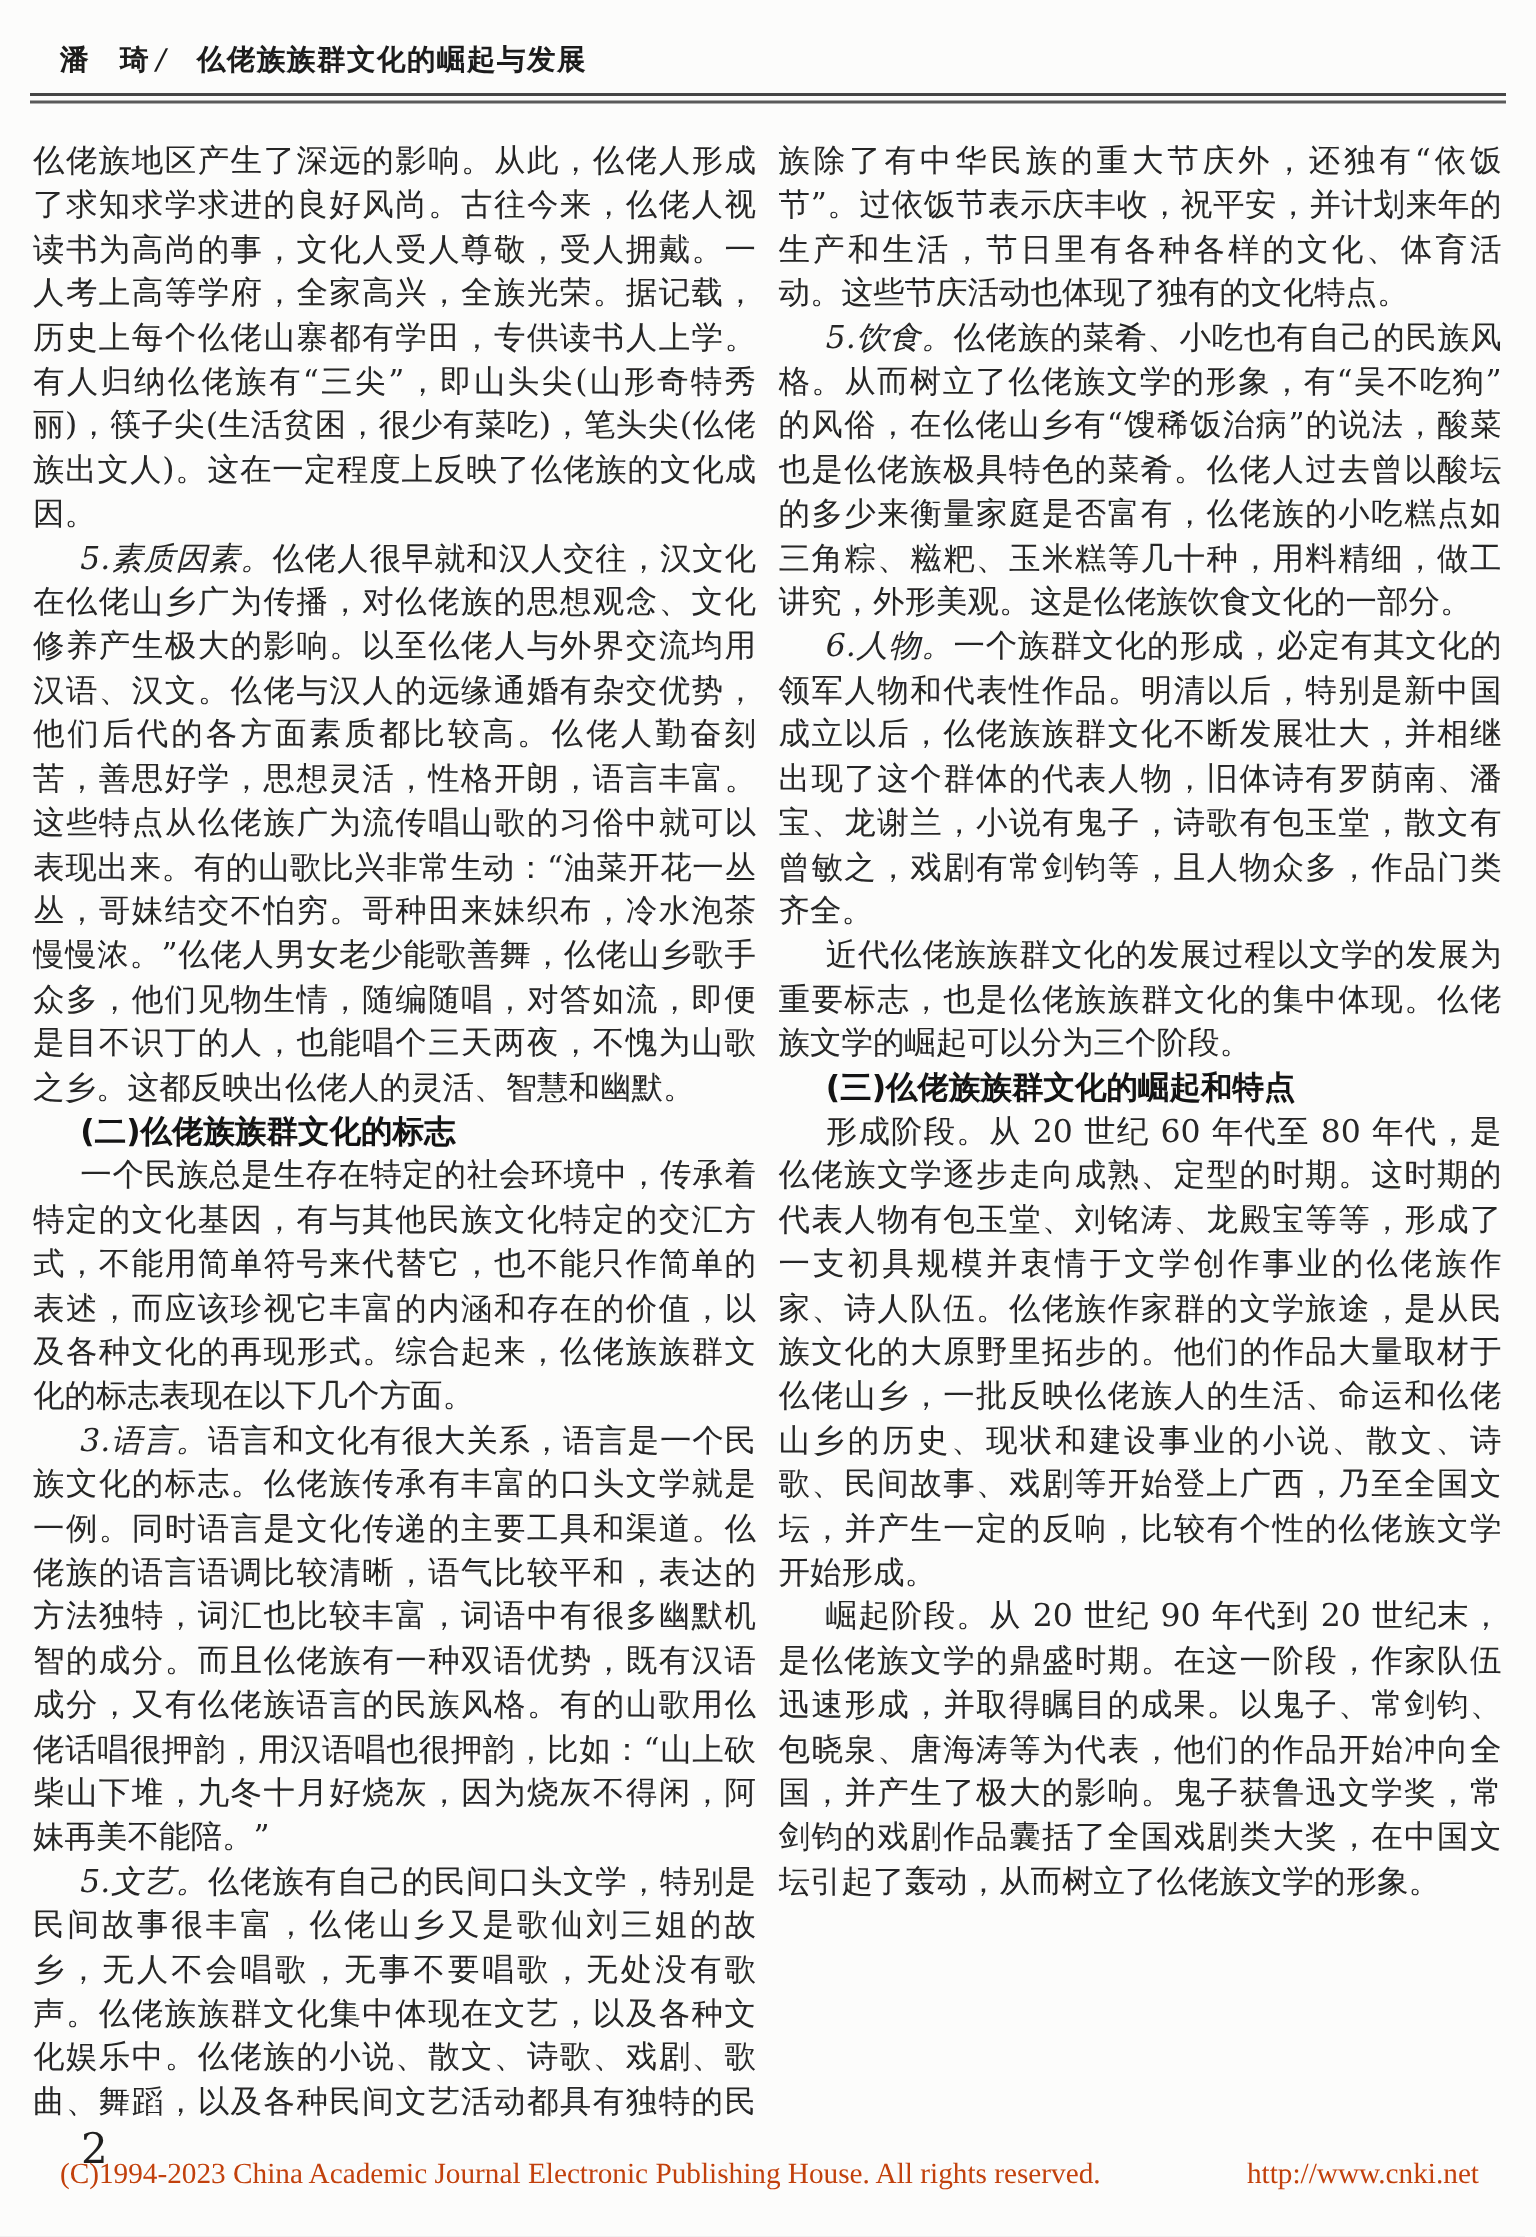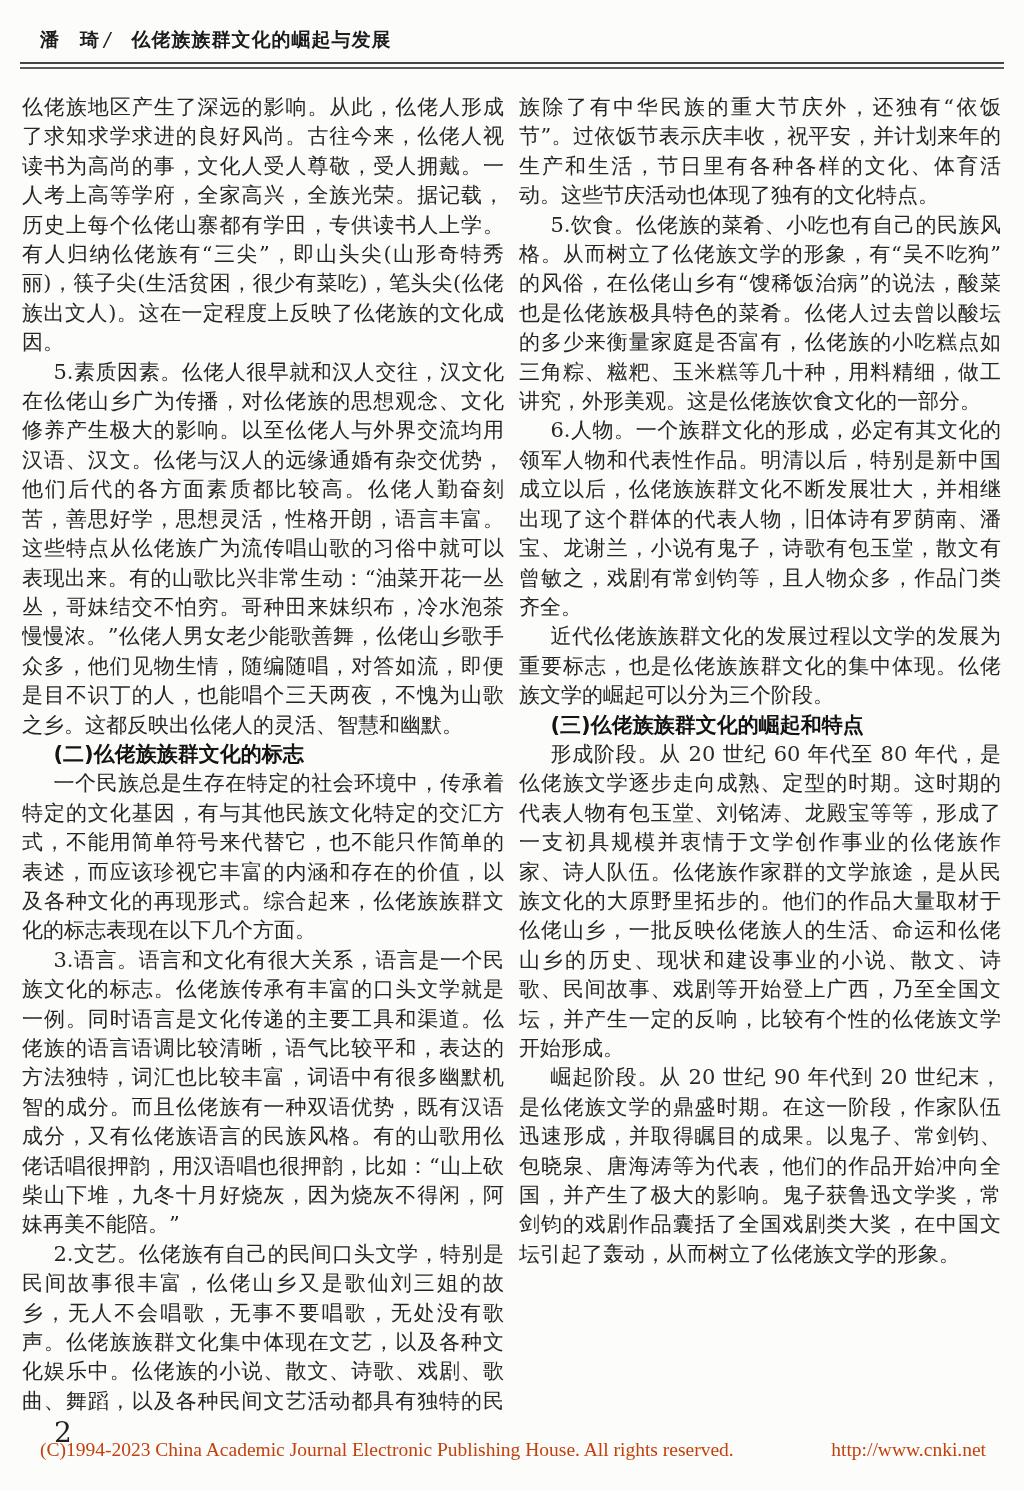--- a/index.html
+++ b/index.html
@@ -52,21 +52,21 @@
     text-justify:inter-character;
     text-indent:1.5em;
     color:#262626;
   }
   p.cont{text-indent:0;}
   p.heading{
     font-family:"DejaVu Sans","Liberation Sans",sans-serif;
     font-weight:700;
     color:#141414;
   }
-  span.lead{}
+  span.lead{font-style:italic;}
   
   .page-num{
     position:absolute;
     left:54px;bottom:42px;
     font-size:28px;
     color:#1f1f1f;
     font-family:"DejaVu Serif","Liberation Serif",serif;
   }
   .footer-line{
     position:absolute;
@@ -91,21 +91,21 @@
 
   <div class="rule"></div>
 
   <div class="columns">
     <div class="col">
         <p class="para cont"><span>仫佬族地区产生了深远的影响。从此，仫佬人形成了求知求学求进的良好风尚。古往今来，仫佬人视读书为高尚的事，文化人受人尊敬，受人拥戴。一人考上高等学府，全家高兴，全族光荣。据记载，历史上每个仫佬山寨都有学田，专供读书人上学。有人归纳仫佬族有“三尖”，即山头尖(山形奇特秀丽)，筷子尖(生活贫困，很少有菜吃)，笔头尖(仫佬族出文人)。这在一定程度上反映了仫佬族的文化成因。</span></p>
         <p class="para num"><span class="lead">5.素质因素。</span><span>仫佬人很早就和汉人交往，汉文化在仫佬山乡广为传播，对仫佬族的思想观念、文化修养产生极大的影响。以至仫佬人与外界交流均用汉语、汉文。仫佬与汉人的远缘通婚有杂交优势，他们后代的各方面素质都比较高。仫佬人勤奋刻苦，善思好学，思想灵活，性格开朗，语言丰富。这些特点从仫佬族广为流传唱山歌的习俗中就可以表现出来。有的山歌比兴非常生动：“油菜开花一丛丛，哥妹结交不怕穷。哥种田来妹织布，冷水泡茶慢慢浓。”仫佬人男女老少能歌善舞，仫佬山乡歌手众多，他们见物生情，随编随唱，对答如流，即便是目不识丁的人，也能唱个三天两夜，不愧为山歌之乡。这都反映出仫佬人的灵活、智慧和幽默。</span></p>
         <p class="para heading"><span>(二)仫佬族族群文化的标志</span></p>
         <p class="para para"><span>一个民族总是生存在特定的社会环境中，传承着特定的文化基因，有与其他民族文化特定的交汇方式，不能用简单符号来代替它，也不能只作简单的表述，而应该珍视它丰富的内涵和存在的价值，以及各种文化的再现形式。综合起来，仫佬族族群文化的标志表现在以下几个方面。</span></p>
         <p class="para num"><span class="lead">3.语言。</span><span>语言和文化有很大关系，语言是一个民族文化的标志。仫佬族传承有丰富的口头文学就是一例。同时语言是文化传递的主要工具和渠道。仫佬族的语言语调比较清晰，语气比较平和，表达的方法独特，词汇也比较丰富，词语中有很多幽默机智的成分。而且仫佬族有一种双语优势，既有汉语成分，又有仫佬族语言的民族风格。有的山歌用仫佬话唱很押韵，用汉语唱也很押韵，比如：“山上砍柴山下堆，九冬十月好烧灰，因为烧灰不得闲，阿妹再美不能陪。”</span></p>
-        <p class="para num"><span class="lead">2.文艺。</span><span>仫佬族有自己的民间口头文学，特别是民间故事很丰富，仫佬山乡又是歌仙刘三姐的故乡，无人不会唱歌，无事不要唱歌，无处没有歌声。仫佬族族群文化集中体现在文艺，以及各种文化娱乐中。仫佬族的小说、散文、诗歌、戏剧、歌曲、舞蹈，以及各种民间文艺活动都具有独特的民族风格。体育活动有“打竹球”、“抢花炮”、“斗鸡”等，别具一格。</span></p>
+        <p class="para num"><span class="lead">5.文艺。</span><span>仫佬族有自己的民间口头文学，特别是民间故事很丰富，仫佬山乡又是歌仙刘三姐的故乡，无人不会唱歌，无事不要唱歌，无处没有歌声。仫佬族族群文化集中体现在文艺，以及各种文化娱乐中。仫佬族的小说、散文、诗歌、戏剧、歌曲、舞蹈，以及各种民间文艺活动都具有独特的民族风格。体育活动有“打竹球”、“抢花炮”、“斗鸡”等，别具一格。</span></p>
       </div>
     <div class="col">
         <p class="para cont"><span>族除了有中华民族的重大节庆外，还独有“依饭节”。过依饭节表示庆丰收，祝平安，并计划来年的生产和生活，节日里有各种各样的文化、体育活动。这些节庆活动也体现了独有的文化特点。</span></p>
         <p class="para num"><span class="lead">5.饮食。</span><span>仫佬族的菜肴、小吃也有自己的民族风格。从而树立了仫佬族文学的形象，有“吴不吃狗”的风俗，在仫佬山乡有“馊稀饭治病”的说法，酸菜也是仫佬族极具特色的菜肴。仫佬人过去曾以酸坛的多少来衡量家庭是否富有，仫佬族的小吃糕点如三角粽、糍粑、玉米糕等几十种，用料精细，做工讲究，外形美观。这是仫佬族饮食文化的一部分。</span></p>
         <p class="para num"><span class="lead">6.人物。</span><span>一个族群文化的形成，必定有其文化的领军人物和代表性作品。明清以后，特别是新中国成立以后，仫佬族族群文化不断发展壮大，并相继出现了这个群体的代表人物，旧体诗有罗荫南、潘宝、龙谢兰，小说有鬼子，诗歌有包玉堂，散文有曾敏之，戏剧有常剑钧等，且人物众多，作品门类齐全。</span></p>
         <p class="para para"><span>近代仫佬族族群文化的发展过程以文学的发展为重要标志，也是仫佬族族群文化的集中体现。仫佬族文学的崛起可以分为三个阶段。</span></p>
         <p class="para heading"><span>(三)仫佬族族群文化的崛起和特点</span></p>
         <p class="para para"><span>形成阶段。从 20 世纪 60 年代至 80 年代，是仫佬族文学逐步走向成熟、定型的时期。这时期的代表人物有包玉堂、刘铭涛、龙殿宝等等，形成了一支初具规模并衷情于文学创作事业的仫佬族作家、诗人队伍。仫佬族作家群的文学旅途，是从民族文化的大原野里拓步的。他们的作品大量取材于仫佬山乡，一批反映仫佬族人的生活、命运和仫佬山乡的历史、现状和建设事业的小说、散文、诗歌、民间故事、戏剧等开始登上广西，乃至全国文坛，并产生一定的反响，比较有个性的仫佬族文学开始形成。</span></p>
         <p class="para para"><span>崛起阶段。从 20 世纪 90 年代到 20 世纪末，是仫佬族文学的鼎盛时期。在这一阶段，作家队伍迅速形成，并取得瞩目的成果。以鬼子、常剑钧、包晓泉、唐海涛等为代表，他们的作品开始冲向全国，并产生了极大的影响。鬼子获鲁迅文学奖，常剑钧的戏剧作品囊括了全国戏剧类大奖，在中国文坛引起了轰动，从而树立了仫佬族文学的形象。</span></p>
       </div>

